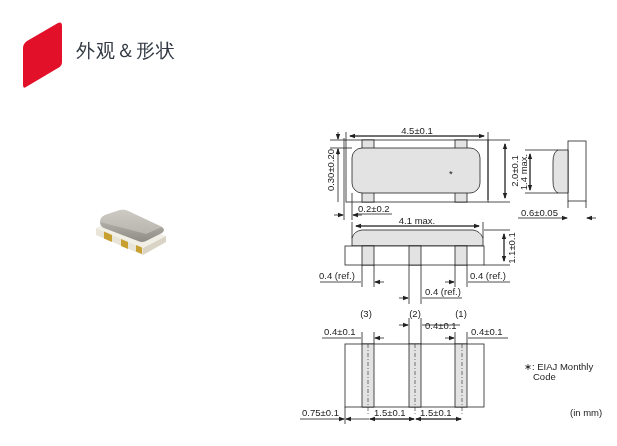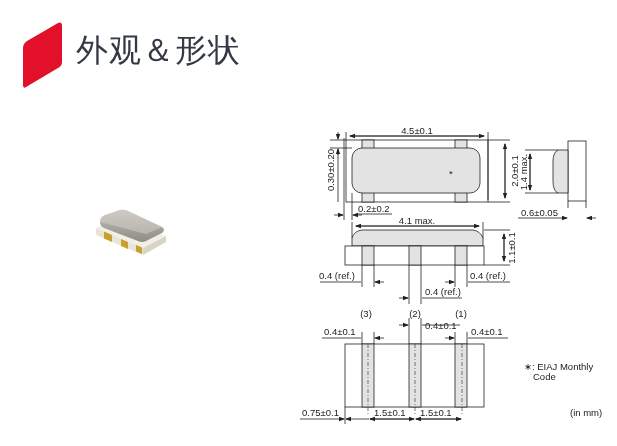--- a/index.html
+++ b/index.html
@@ -1,19 +1,19 @@
 <!DOCTYPE html>
 <html><head>
   <meta charset="utf-8">
   <style>
     html, body { margin: 0; padding: 0; background: #ffffff; }
     body { width: 617px; height: 446px; position: relative; overflow: hidden; font-family: "Liberation Sans", sans-serif; }
     .header { position: absolute; left: 0; top: 0; width: 617px; height: 100px; }
     .brand-mark { position: absolute; left: 20px; top: 20px; width: 42px; height: 70px; }
-    .page-title { position: absolute; left: 76px; top: 30px; font-family: "DejaVu Sans", sans-serif; font-size: 32px; color: #333a44; letter-spacing: 1px; line-height: 40px; }
+    .page-title { position: absolute; left: 76px; top: 30px; font-family: "DejaVu Sans", sans-serif; font-size: 19px; color: #333a44; letter-spacing: 1px; line-height: 40px; }
     .photo { position: absolute; left: 88px; top: 200px; width: 90px; height: 60px; }
     .drawing { position: absolute; left: 0; top: 0; width: 617px; height: 446px; }
     .drawing text { font-family: "Liberation Sans", sans-serif; font-size: 9.5px; fill: #222; }
   </style>
 </head>
 <body>
 
 <div class="header">
   <svg class="brand-mark" viewBox="0 0 42 70">
     <path d="M3 28 Q3 24 7 21 L38 3 Q42 1 42 6 L42 42 Q42 46 38 48 L6 67 Q3 69 3 65 Z" fill="#e3102a"></path>

